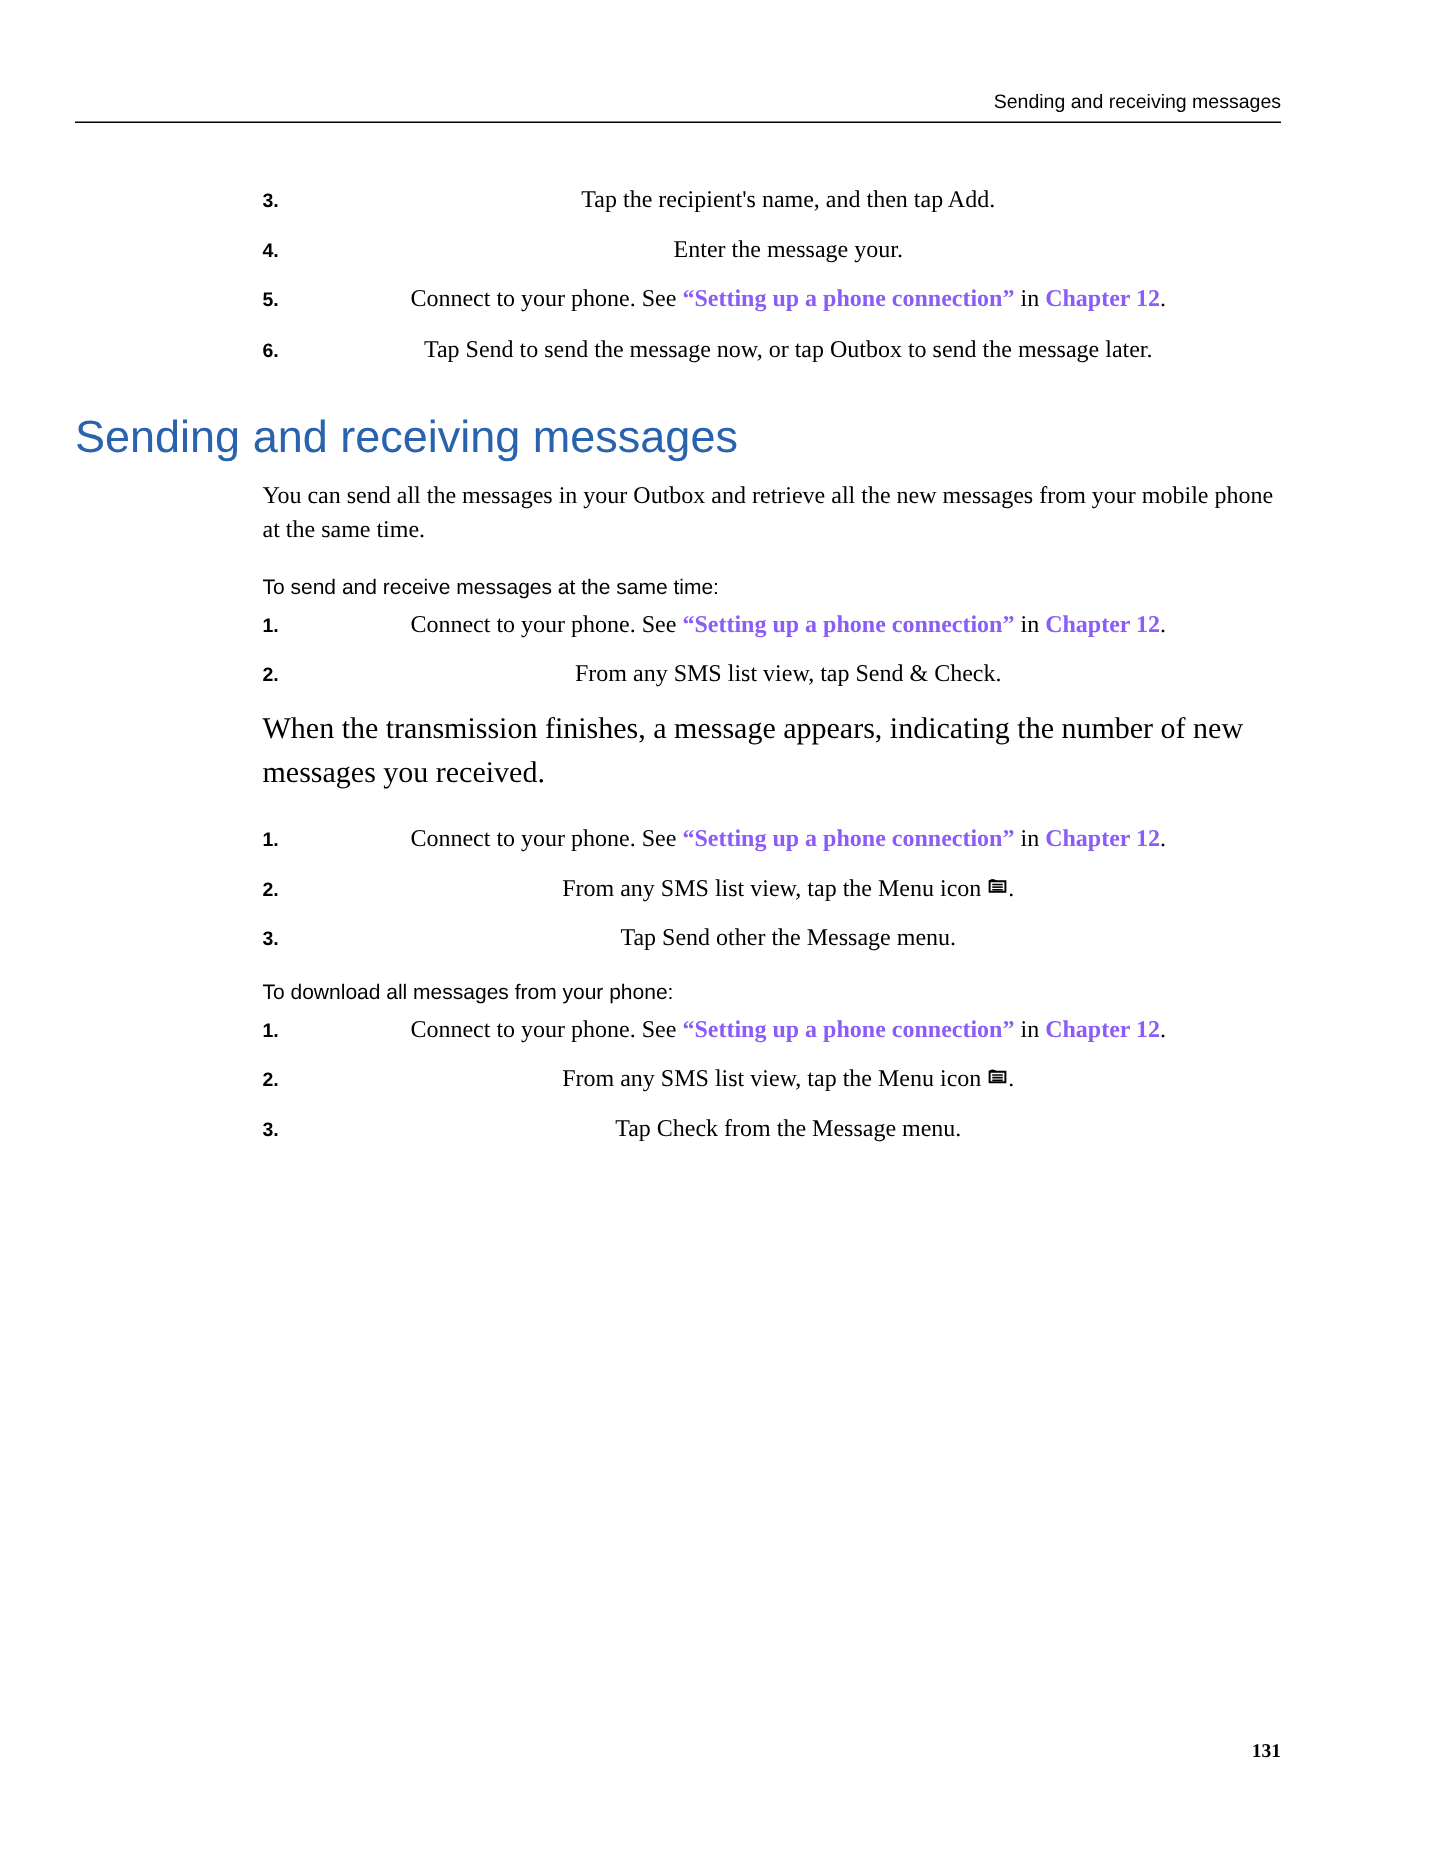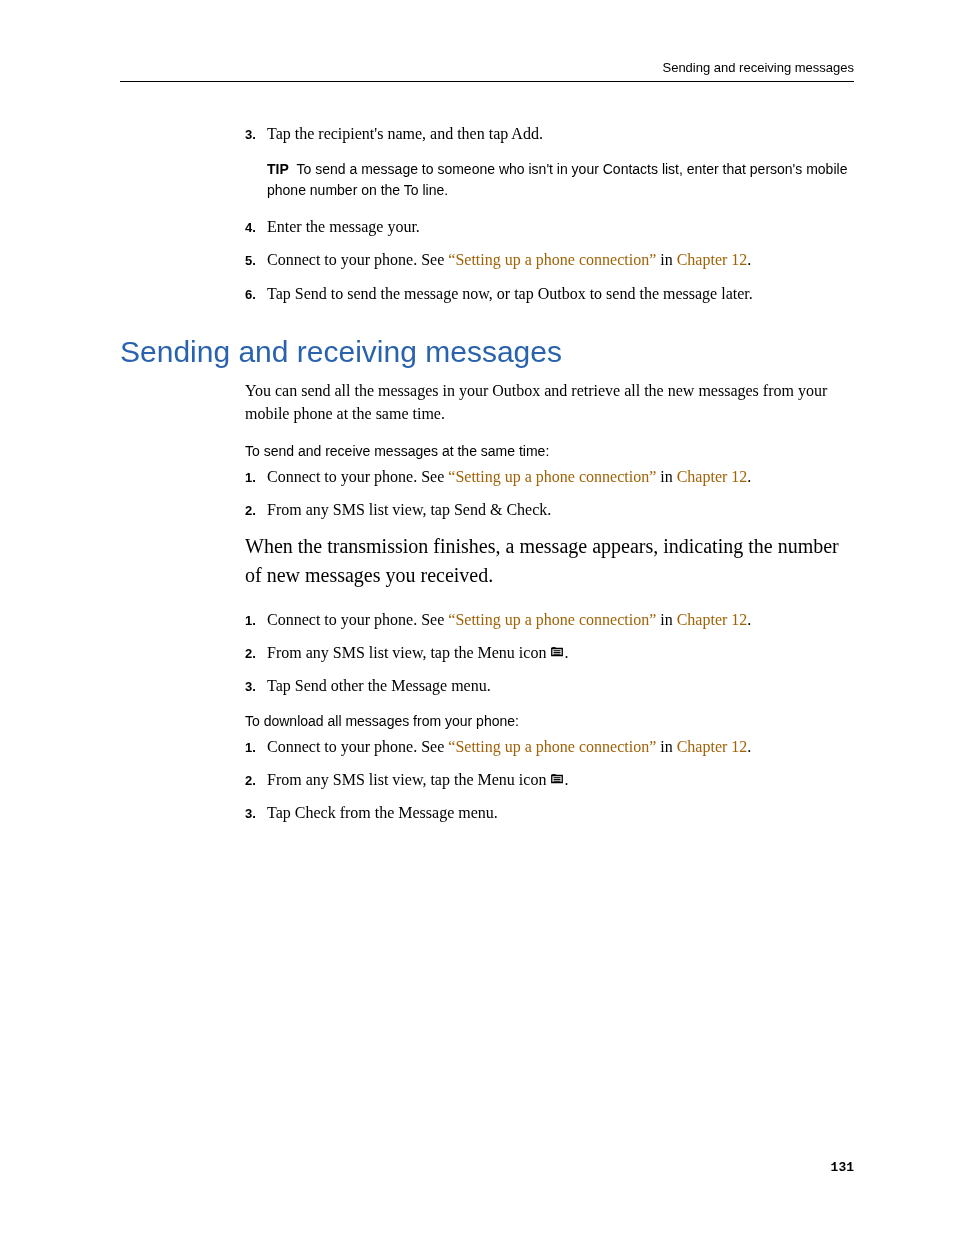--- a/index.html
+++ b/index.html
@@ -5,21 +5,21 @@
   body {
     margin: 0;
     padding: 0;
     font-family: "Palatino Linotype", "Book Antiqua", Palatino, Georgia, serif;
     background: #fff;
     color: #000;
     width: 954px;
   }
   .page {
     box-sizing: border-box;
-    padding: 60px 100px 40px 120px;
+    padding: 60px 100px 40px 50px;
     min-height: 1235px;
     position: relative;
   }
   .running-header {
     text-align: right;
     font-family: "Helvetica Neue", Arial, sans-serif;
     font-size: 13px;
     padding-bottom: 6px;
     border-bottom: 1px solid #000;
     margin-bottom: 40px;
@@ -41,20 +41,21 @@
   }
   ol.steps > li .marker {
     font-family: "Helvetica Neue", Arial, sans-serif;
     font-weight: bold;
     font-size: 13px;
     width: 22px;
     flex-shrink: 0;
   }
   ol.steps > li .step-body {
     flex: 1;
+    text-align: center;
   }
   .callout {
     margin: 14px 0 14px 22px;
     font-family: "Helvetica Neue", Arial, sans-serif;
     font-size: 14px;
     line-height: 1.5;
   }
   .callout .lead {
     font-weight: bold;
   }
@@ -71,33 +72,34 @@
     line-height: 1.45;
     margin-bottom: 18px;
   }
   .subhead {
     font-family: "Arial Narrow", "Helvetica Condensed", Arial, sans-serif;
     font-stretch: condensed;
     font-size: 14px;
     margin: 16px 0 6px 0;
   }
   a.link {
-    color: #a16207;
+    color: #8b5cf6;
     text-decoration: none;
+    font-weight: bold;
   }
   .menu-icon {
     display: inline-block;
     width: 14px;
     vertical-align: -1px;
   }
   .footer-pagenum {
     position: absolute;
     right: 100px;
     bottom: 60px;
-    font-family: Liberation Mono, monospace;
+    font-family: Liberation Serif, serif;
     font-weight: bold;
     font-size: 13px;
   }
   .body-para {
     font-size: 20px;
     line-height: 1.45;
     margin: 10px 0 18px 0;
   }
 </style>
 </head>
@@ -109,23 +111,20 @@
 
   <div class="content-block">
 
     <ol class="steps">
       <li>
         <span class="marker">3.</span>
         <span class="step-body">Tap the recipient's name, and then tap Add.</span>
       </li>
     </ol>
 
-    <div class="callout">
-      <span class="lead">TIP</span>&nbsp;&nbsp;<span>To send a message to someone who isn't in your Contacts list, enter that person's mobile phone number on the To line.</span>
-    </div>
 
     <ol class="steps">
       <li>
         <span class="marker">4.</span>
         <span class="step-body">Enter the message your.</span>
       </li>
       <li>
         <span class="marker">5.</span>
         <span class="step-body">
           <span>Connect to your phone. See </span><a class="link">“Setting up a phone connection”</a><span> in </span><a class="link">Chapter 12</a><span>.</span>

